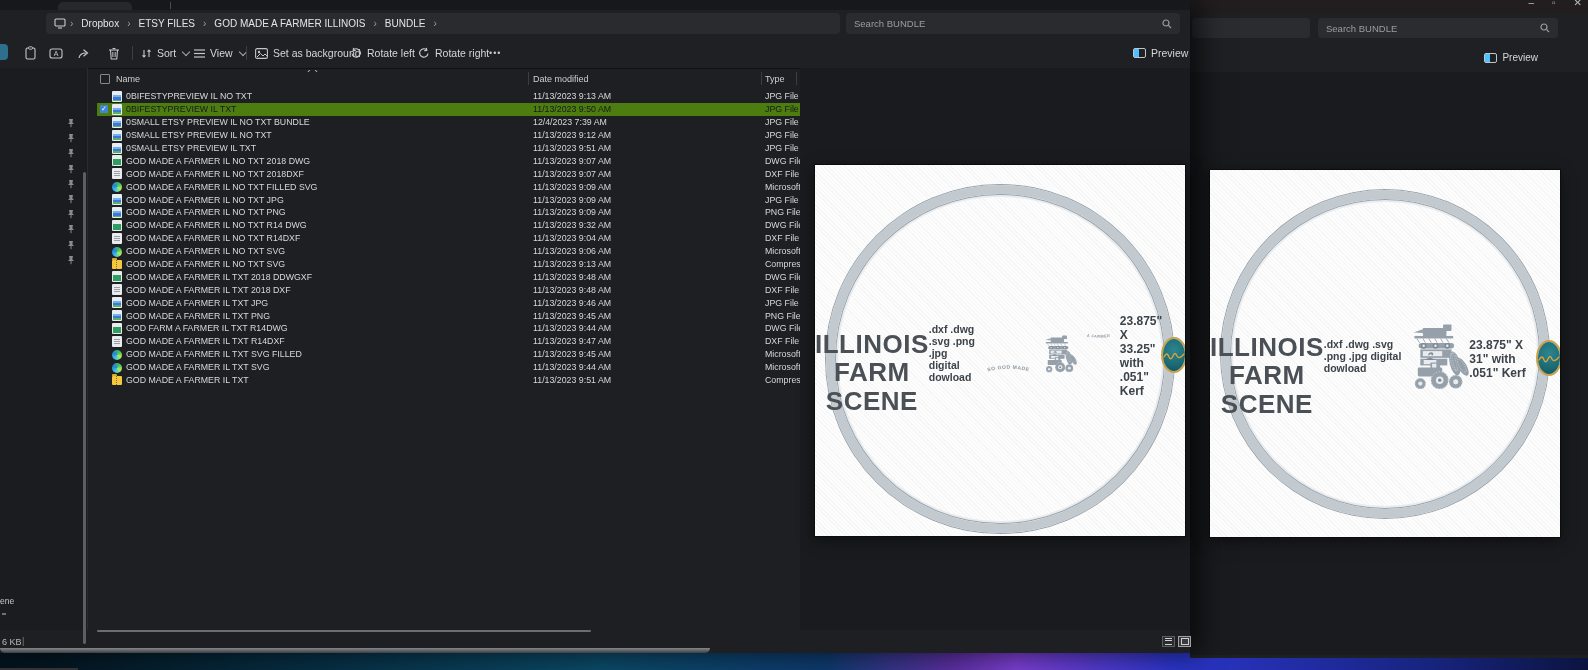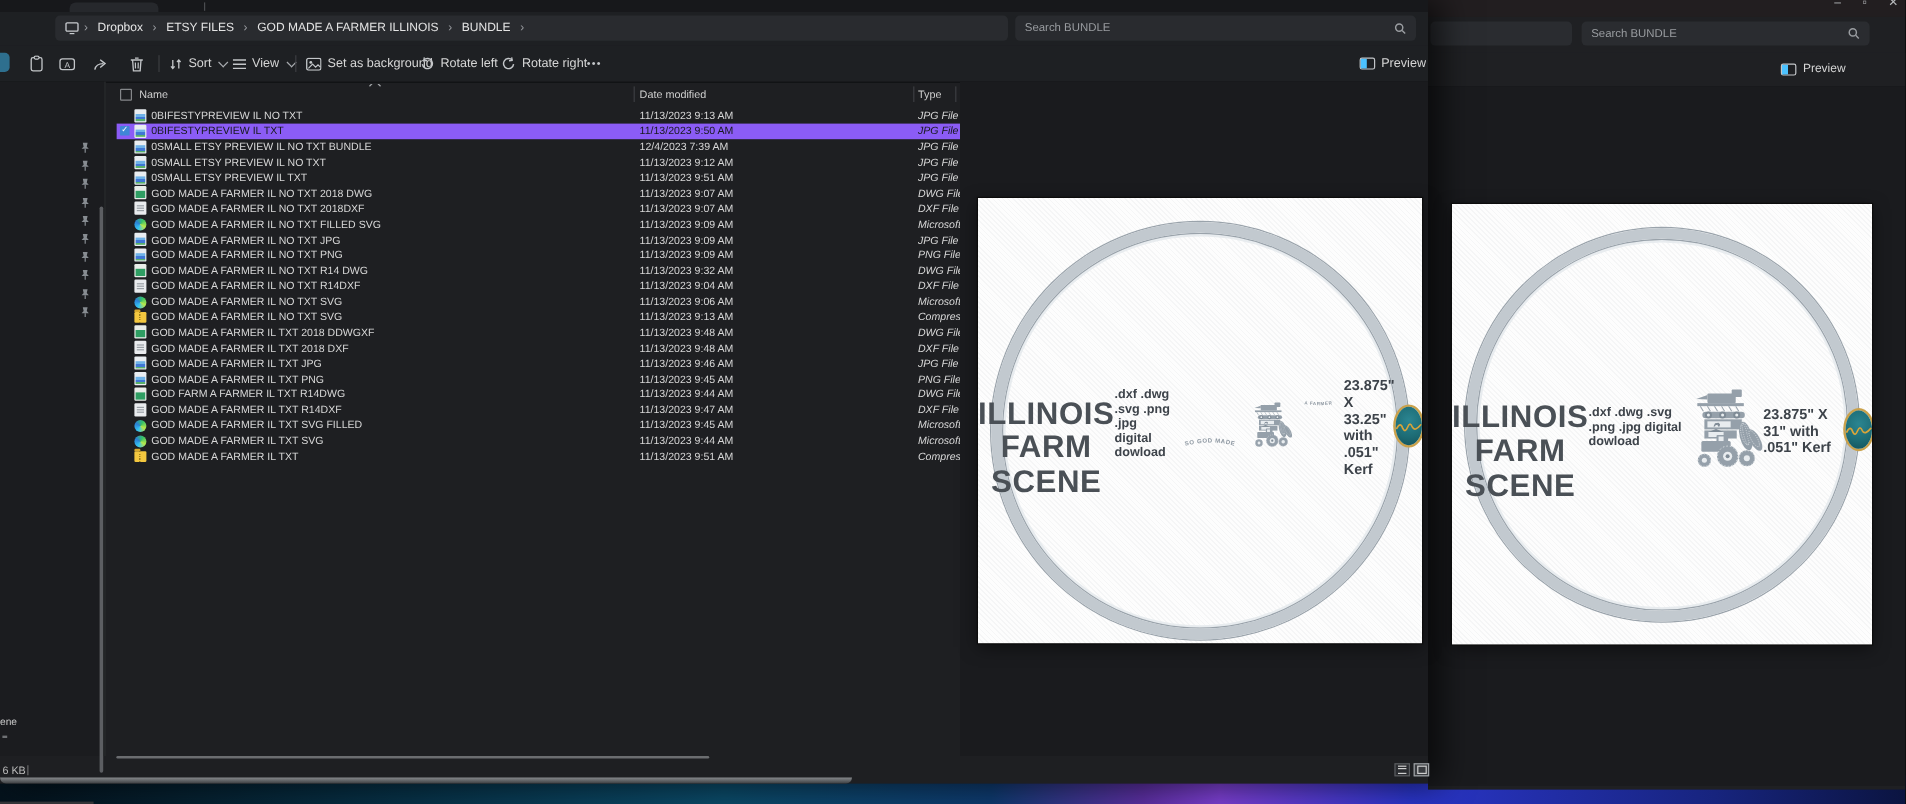--- a/index.html
+++ b/index.html
@@ -58,26 +58,26 @@
   #list-header{position:absolute;left:0;top:0;width:100%;height:17px;color:#cfcfcf;font-size:9px;}
   #list-header .h-name{position:absolute;left:19px;top:4px;}
   #list-header .h-date{position:absolute;left:436px;top:4px;}
   #list-header .h-type{position:absolute;left:668px;top:4px;}
   #list-header .h-cb{position:absolute;left:3px;top:4px;width:8px;height:8px;border:1px solid #85878a;border-radius:1px;}
   #list-header .h-sort{position:absolute;left:212px;top:-2px;width:6px;height:6px;border-left:1px solid #a8abaf;border-top:1px solid #a8abaf;transform:rotate(45deg);}
   .col-sep{position:absolute;top:2px;width:1px;height:13px;background:#3c3e42;}
   #file-rows{position:absolute;left:0;top:20px;width:100%;}
   .file-row{position:relative;height:12.9px;display:flex;align-items:center;color:#d8d8d8;font-size:8.8px;}
   .file-row .cb{position:absolute;left:3px;width:8px;height:8px;border-radius:1px;}
-  .file-row.selected{background:#8b5cf6;color:#17191c;}
+  .file-row.selected{background:#4d7c0f;color:#17191c;}
   .file-row.selected .cb{background:#3f86d6;border:none;color:#fff;font-size:7px;line-height:8px;text-align:center;}
   .file-row .fi{position:absolute;left:15px;width:10px;height:11px;}
   .file-row .f-name{position:absolute;left:29px;white-space:nowrap;}
   .file-row .f-date{position:absolute;left:436px;white-space:nowrap;}
-  .file-row .f-type{position:absolute;left:668px;width:35px;white-space:nowrap;overflow:hidden;font-style:italic;}
+  .file-row .f-type{position:absolute;left:668px;width:35px;white-space:nowrap;overflow:hidden;}
   
   .fi-image{background:#e9edf1;border-radius:1px;position:relative;}
   .fi-image::after{content:"";position:absolute;left:1px;bottom:1px;width:8px;height:6px;background:linear-gradient(180deg,#6fb3e8 40%,#3f77d6 40%,#3f77d6 75%,#58b06a 75%);}
   .fi-dwg{background:#e9ede9;border-radius:1px;position:relative;}
   .fi-dwg::after{content:"";position:absolute;left:1px;bottom:1px;width:8px;height:6px;background:#2f9e63;}
   .fi-dxf{background:#e9ebee;border-radius:1px;position:relative;}
   .fi-dxf::after{content:"";position:absolute;left:2px;top:3px;width:6px;height:1px;background:#9aa0a6;box-shadow:0 2px 0 #9aa0a6,0 4px 0 #9aa0a6;}
   .fi-edge{border-radius:50%;background:conic-gradient(from 210deg,#35c1f1,#2b7fd4,#35c168,#b8e84a,#35c1f1);height:10px !important;margin-top:1px;}
   .fi-zip{background:#f3c73f;border-radius:1px;position:relative;height:9px !important;margin-top:1px;}
   .fi-zip::before{content:"";position:absolute;left:0;top:-2px;width:5px;height:2px;background:#d8a92c;border-radius:1px 1px 0 0;}

